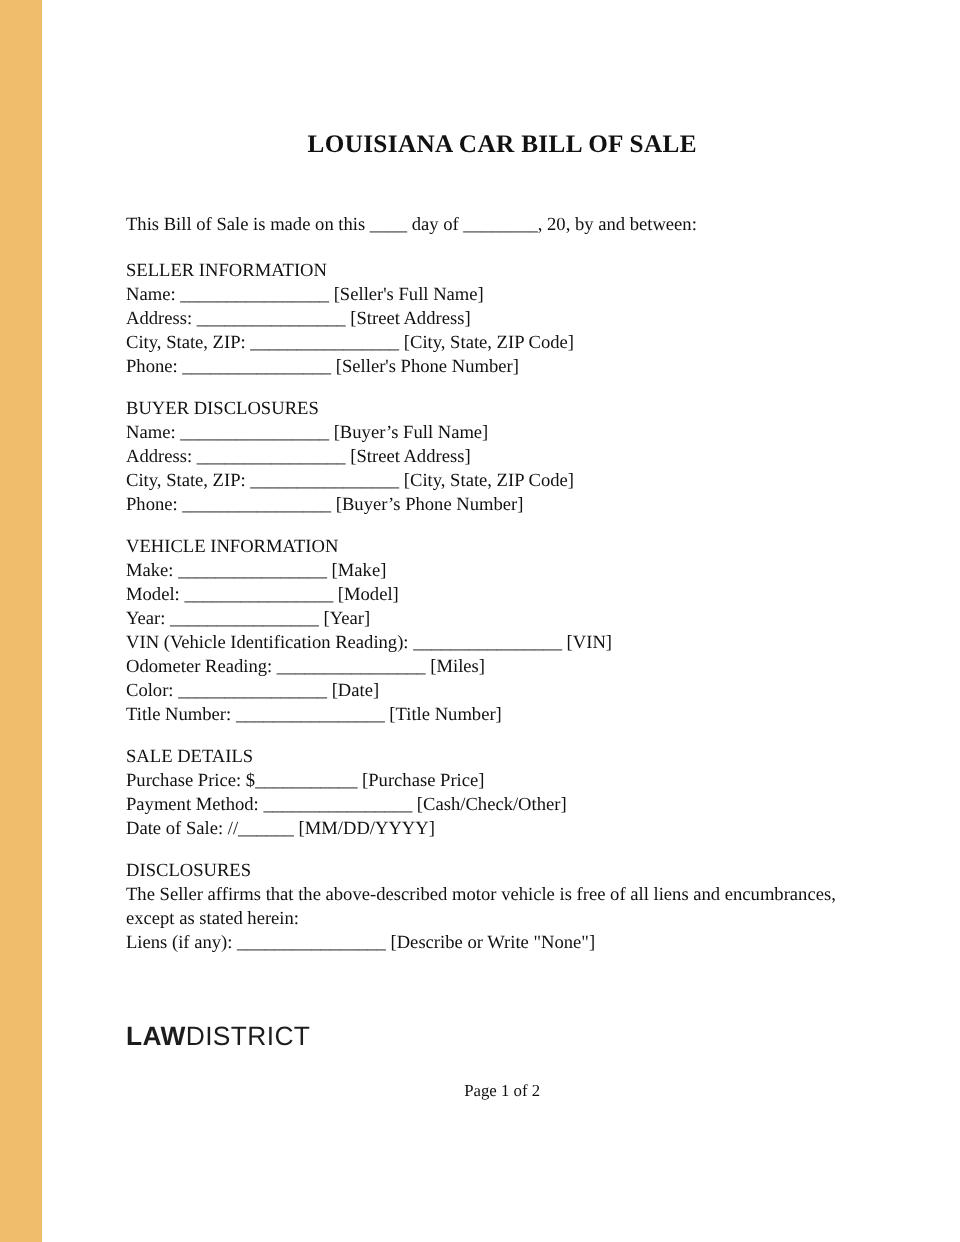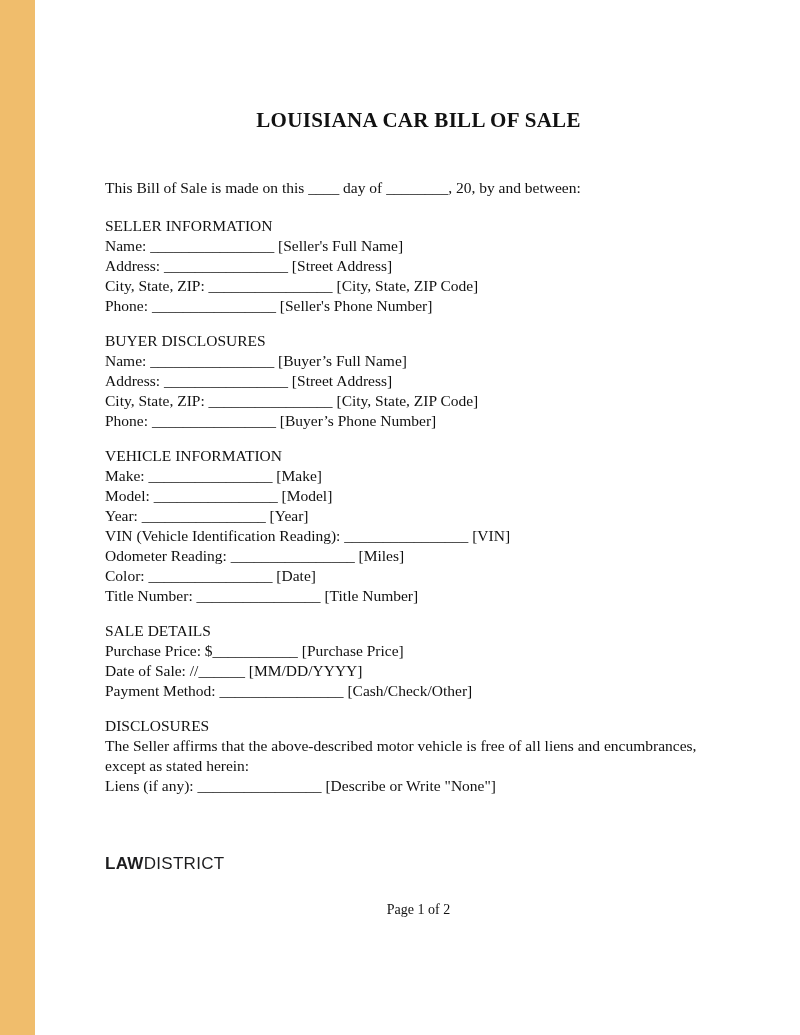--- a/index.html
+++ b/index.html
@@ -38,21 +38,21 @@
     white-space: nowrap;
   }
   .intro { margin-top: 46px; }
   .section { margin-top: 15px; }
   .section.first { margin-top: 18px; }
   .section-heading { }
   .form-line { }
   .logo {
     margin-top: 57px;
     font-family: "Liberation Sans", sans-serif;
-    font-size: 17px;
+    font-size: 22px;
     line-height: 22px;
     color: #1d1d1f;
     letter-spacing: 0.3px;
   }
   .logo .law { font-weight: bold; }
   .logo .district { font-weight: normal; }
   .footer {
     margin-top: 25px;
     text-align: center;
     font-size: 14px;
@@ -95,22 +95,22 @@
         <div class="form-line">Year: ________________ [Year]</div>
         <div class="form-line">VIN (Vehicle Identification Reading): ________________ [VIN]</div>
         <div class="form-line">Odometer Reading: ________________ [Miles]</div>
         <div class="form-line">Color: ________________ [Date]</div>
         <div class="form-line">Title Number: ________________ [Title Number]</div>
       </div>
 
       <div class="section">
         <div class="section-heading">SALE DETAILS</div>
         <div class="form-line">Purchase Price: $___________ [Purchase Price]</div>
+        <div class="form-line">Payment Method: ________________ [Cash/Check/Other]</div>
         <div class="form-line">Date of Sale: //______ [MM/DD/YYYY]</div>
-        <div class="form-line">Payment Method: ________________ [Cash/Check/Other]</div>
       </div>
 
       <div class="section">
         <div class="section-heading">DISCLOSURES</div>
         <div class="form-line">The Seller affirms that the above-described motor vehicle is free of all liens and encumbrances, except as stated herein:</div>
         <div class="form-line">Liens (if any): ________________ [Describe or Write "None"]</div>
       </div>
 
       <div class="logo"><span class="law">LAW</span><span class="district">DISTRICT</span></div>
 

